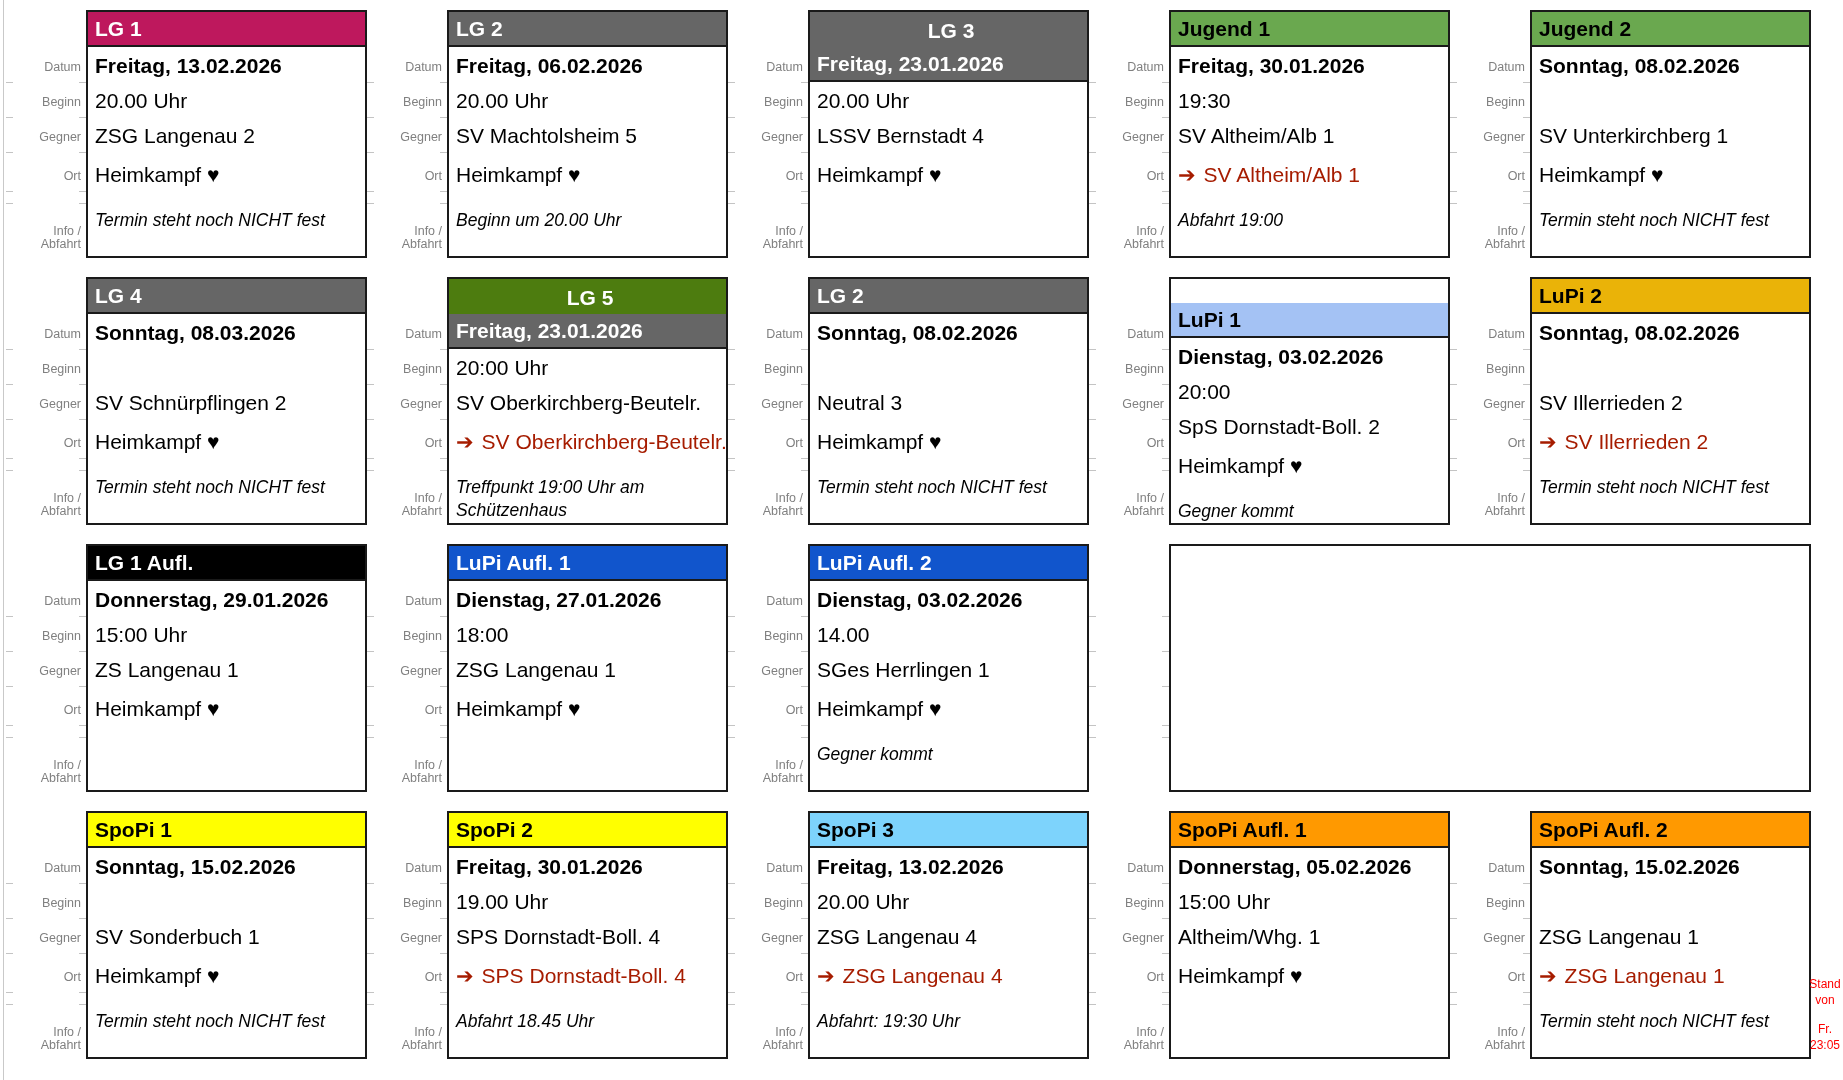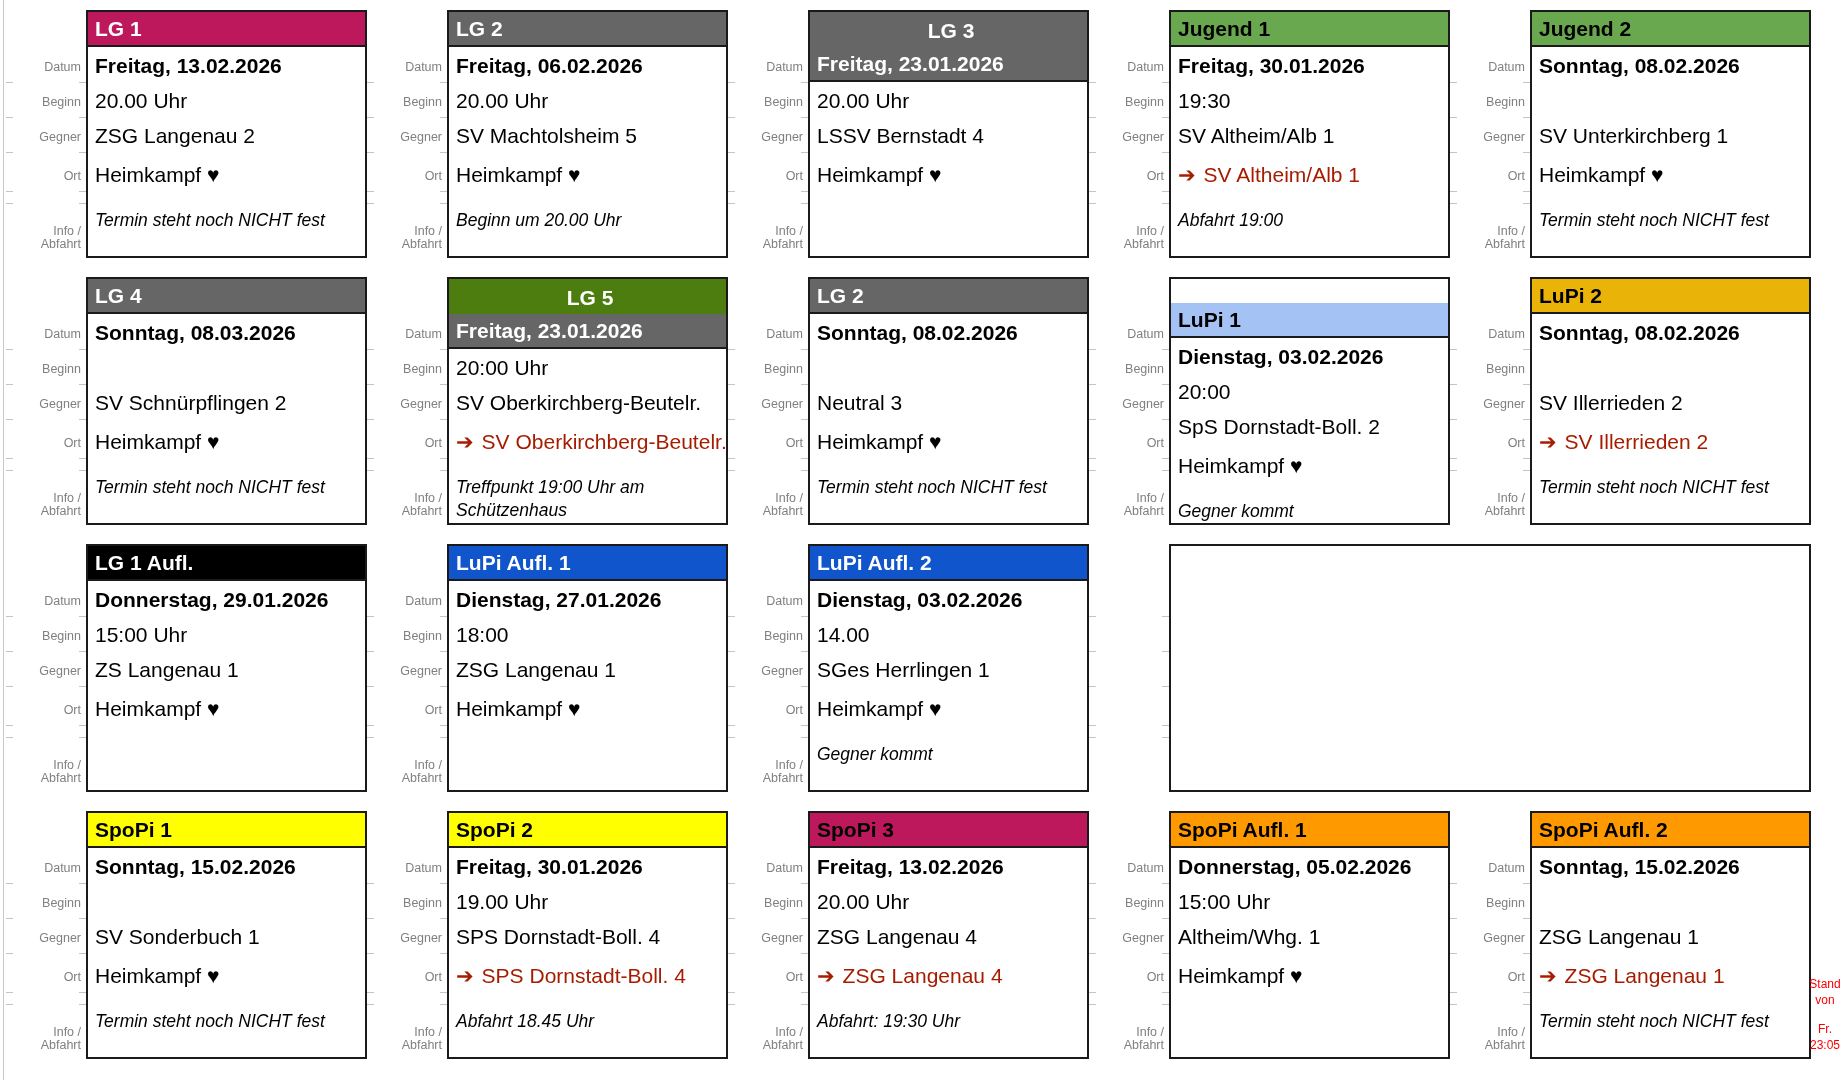--- a/index.html
+++ b/index.html
@@ -739,21 +739,21 @@
           </div>
       <div class="g-row g-ort">
             <span>Ort</span>
           </div>
       <div class="g-row g-spacer"></div>
       <div class="g-row g-info">
         <span><span>Info /</span><br><span>Abfahrt</span></span>
       </div>
     </div>
     <div class="card">
-      <div class="row r-header" style="background: #be185d; color: rgb(0, 0, 0);">
+      <div class="row r-header" style="background: #7dd3fc; color: rgb(0, 0, 0);">
             <span>SpoPi 3</span>
           </div>
       <div class="row r-datum">
             <span>Freitag, 13.02.2026</span>
           </div>
       <div class="row r-beginn">
             <span>20.00 Uhr</span>
           </div>
       <div class="row r-gegner">
             <span>ZSG Langenau 4</span>

